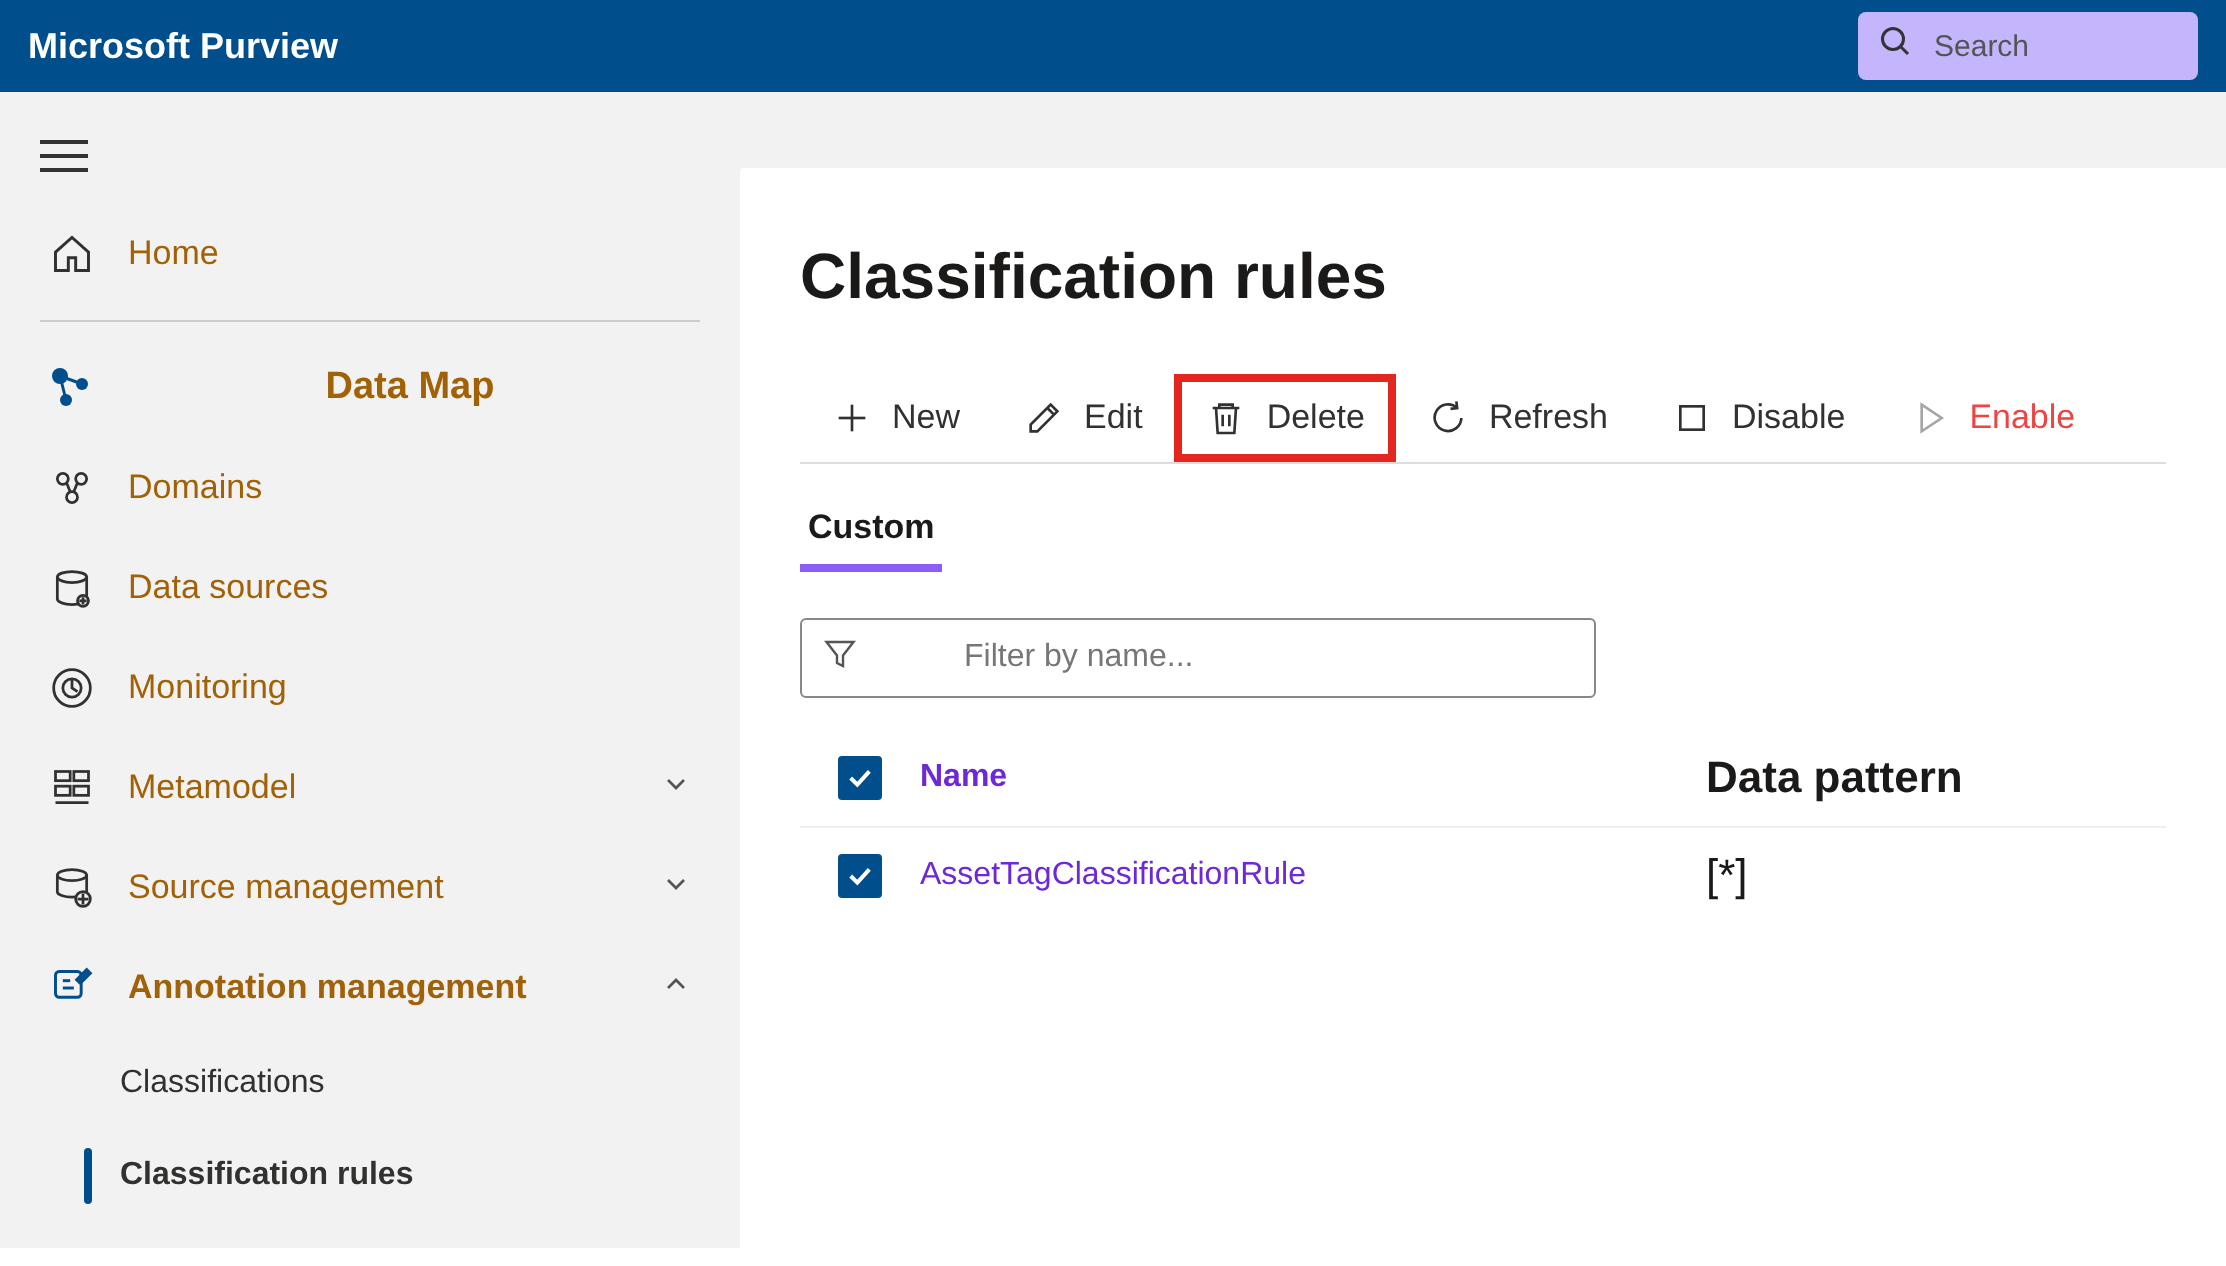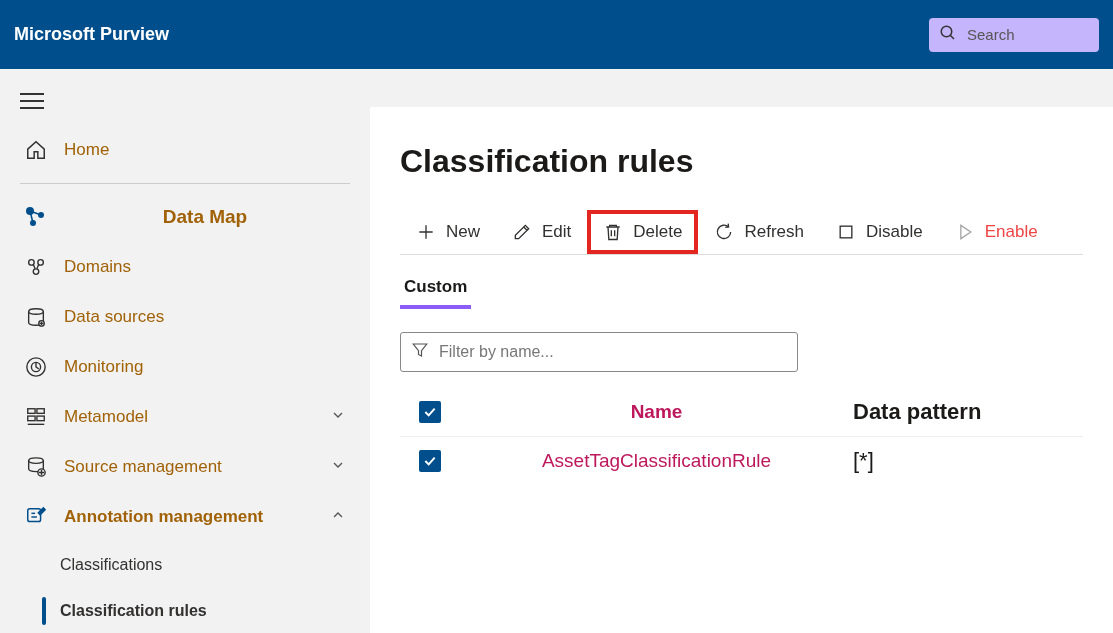--- a/index.html
+++ b/index.html
@@ -1,19 +1,19 @@
 <!DOCTYPE html>
 <html><head>
 <meta charset="utf-8">
 <style>
   * { box-sizing: border-box; margin: 0; padding: 0; }
   html, body { width: 1113px; height: 633px; font-family: "Segoe UI", Arial, sans-serif; overflow: hidden; background: #fff; }
 
   .header {
-    height: 69px;
+    height: 46px;
     background: #004e8c;
     color: #fff;
     display: flex;
     align-items: center;
     padding: 0 14px;
   }
   .brand { font-size: 18px; font-weight: 600; }
   .header-spacer { flex: 1; }
   .search-wrap {
     background: #c4b5fd;
@@ -77,30 +77,30 @@
   .tb-btn.highlighted { border: 4px solid #e3261f; }
 
   .tabs { margin-top: 12px; }
   .tab {
     display: inline-block; padding: 10px 0; font-size: 17px; font-weight: 600; color: #1b1a19; border-bottom: 4px solid #8b5cf6;
     padding-bottom: 8px; margin-bottom: -1px; padding-right: 4px; padding-left: 4px;
   }
 
   .filter-wrap {
     margin-top: 24px; width: 398px; height: 40px; border: 1px solid #888; border-radius: 3px;
-    display: flex; align-items: center; padding: 0 10px; color: #555;
+    display: flex; align-items: center; padding: 0 10px; color: #555; gap: 43px;
   }
   .filter-wrap input { border: none; outline: none; font-size: 16px; flex: 1; margin-left: 10px; color: #333; }
   .filter-wrap input::placeholder { color: #777; }
 
   .table { margin-top: 16px; width: 100%; }
   .trow { display: flex; align-items: center; height: 48px; border-top: 1px solid #eee; }
   .trow.head { font-weight: 600; color: #1b1a19; border-top: none; }
   .tc-check { width: 60px; display:flex; align-items:center; justify-content:center; }
-  .tc-name { flex: 1; font-size: 19px; color: #be185d; text-align: center; }
+  .tc-name { flex: 1; font-size: 16px; color: #6d28d9; }
   .tc-pat { width: 230px; font-weight: 600; font-size: 22px; color: #1b1a19; }
   .trow:not(.head) .tc-pat { font-weight: 400; }
   .checkbox {
     width: 22px; height: 22px; background: #004e8c; border-radius: 2px; display:flex; align-items:center; justify-content:center;
   }
   .checkbox svg { stroke: #fff; }
 
 </style>
 </head>
 <body>

